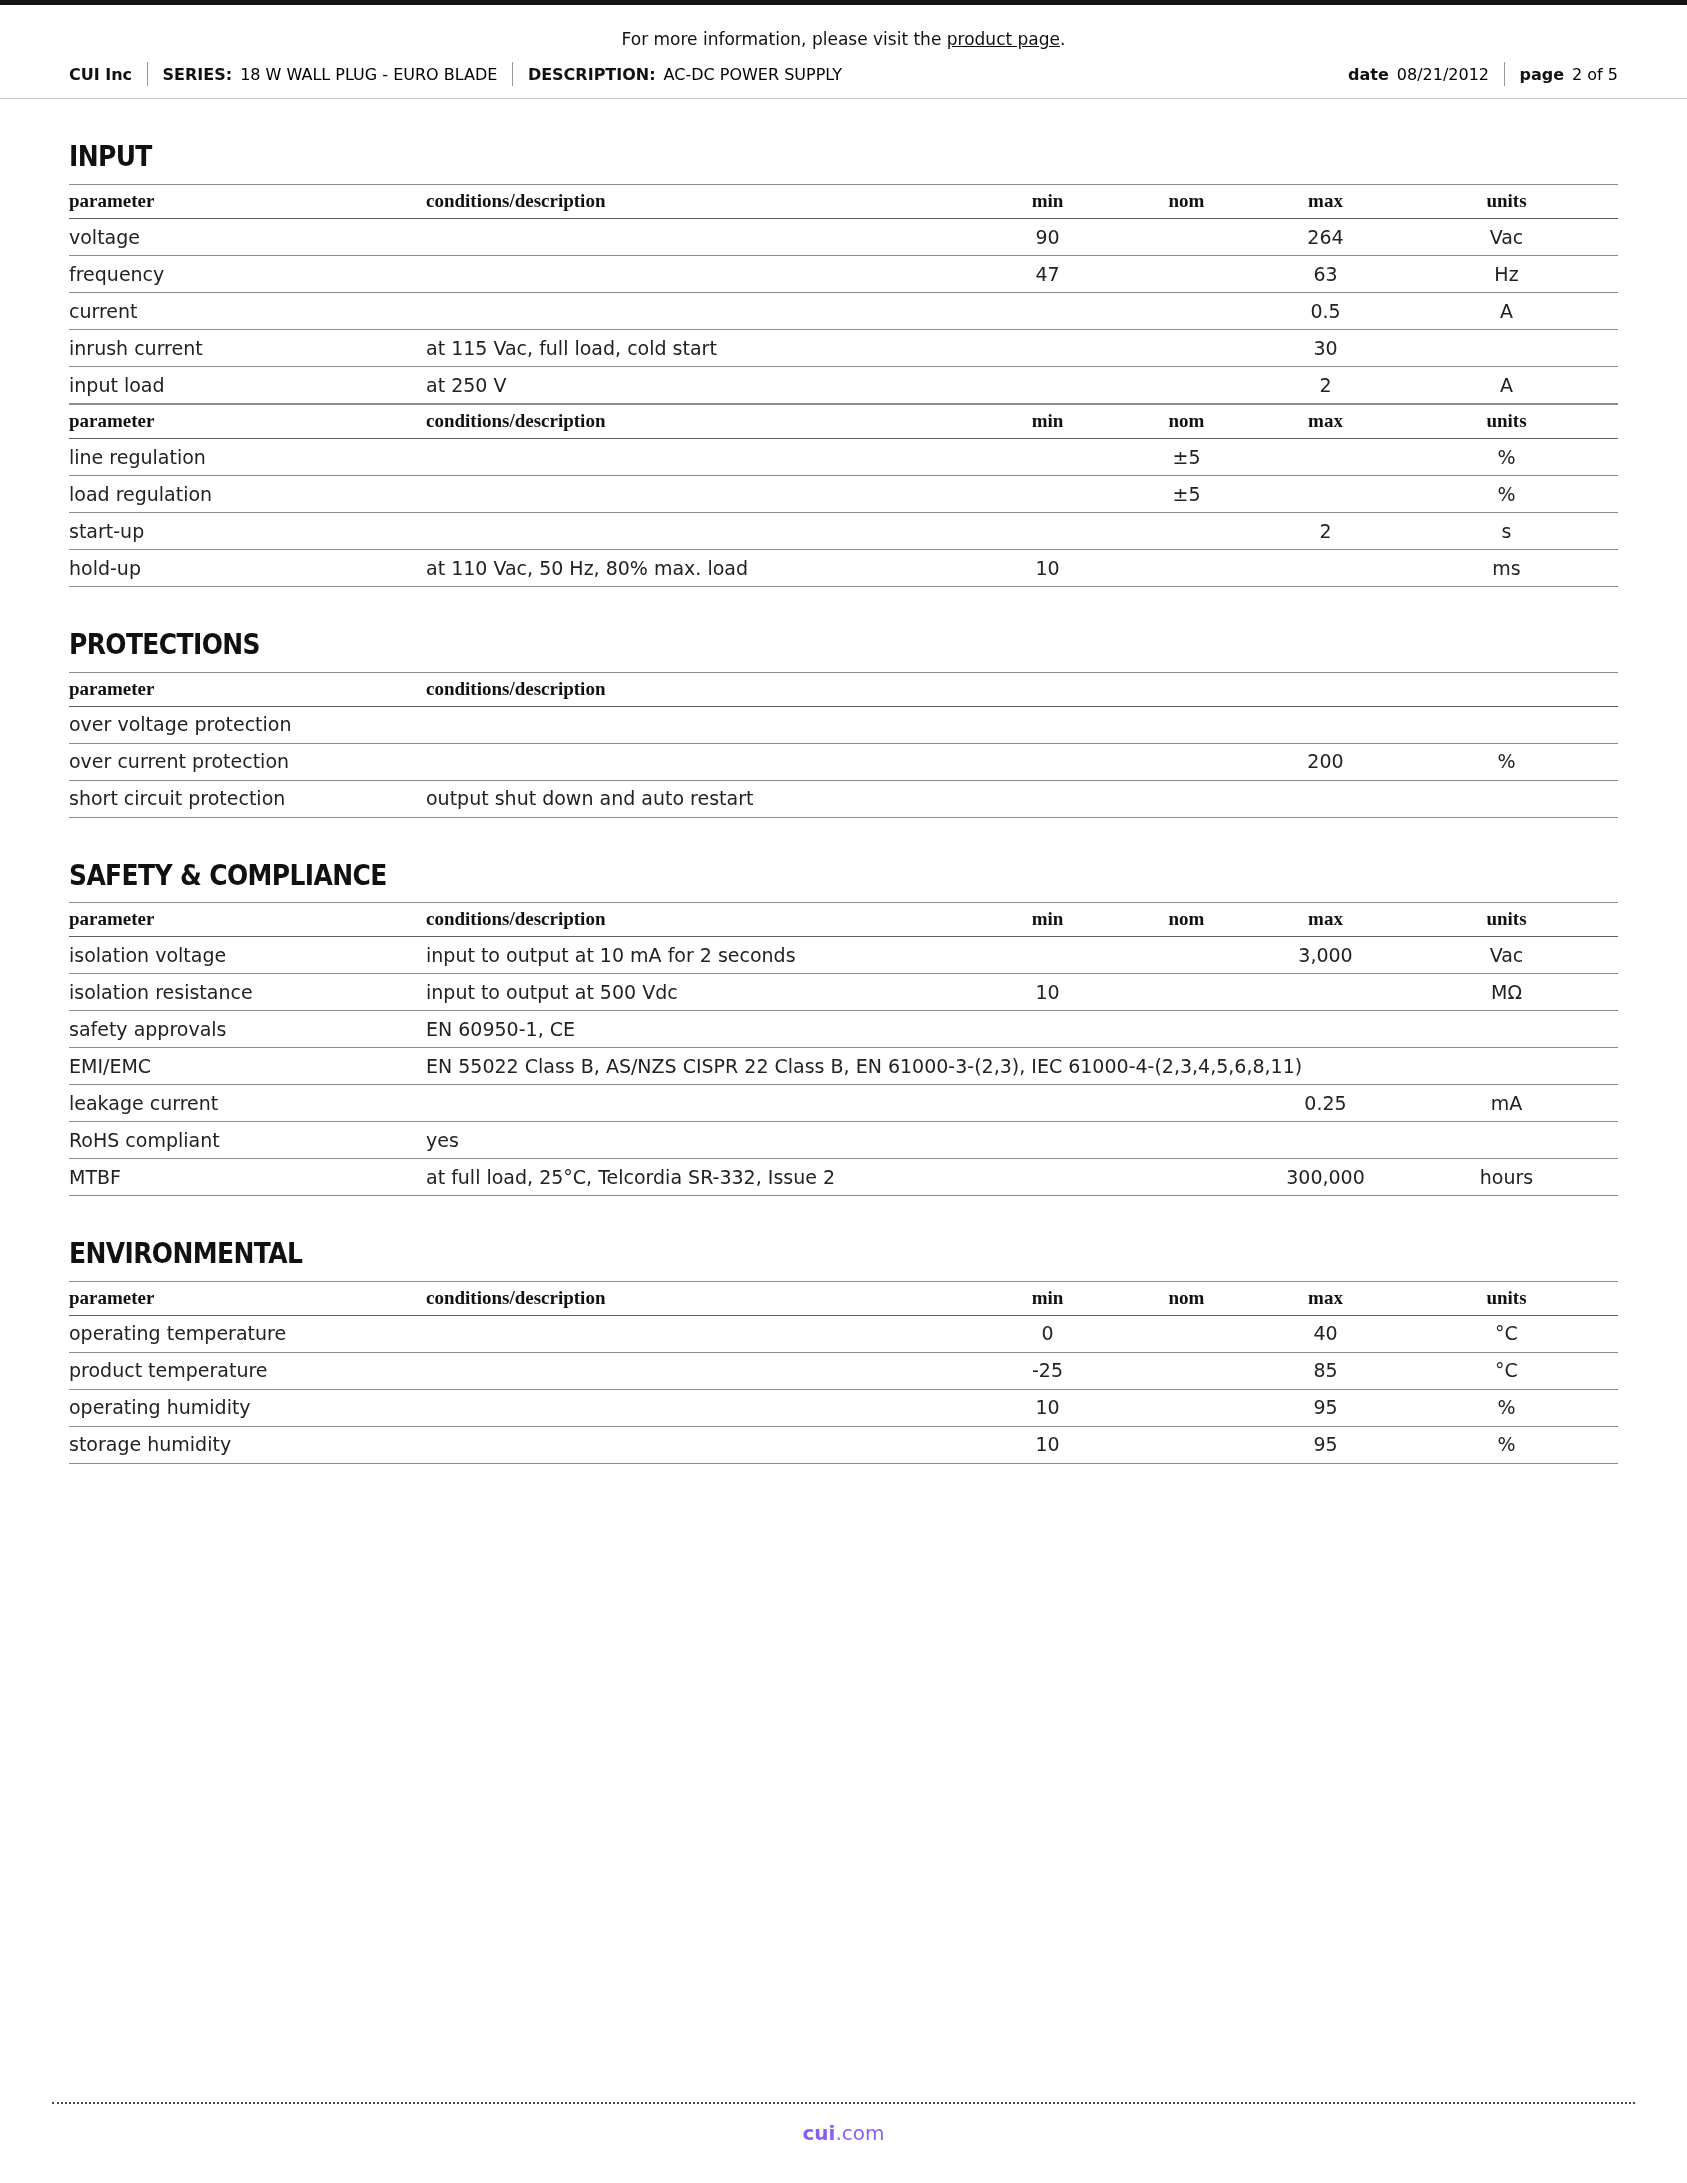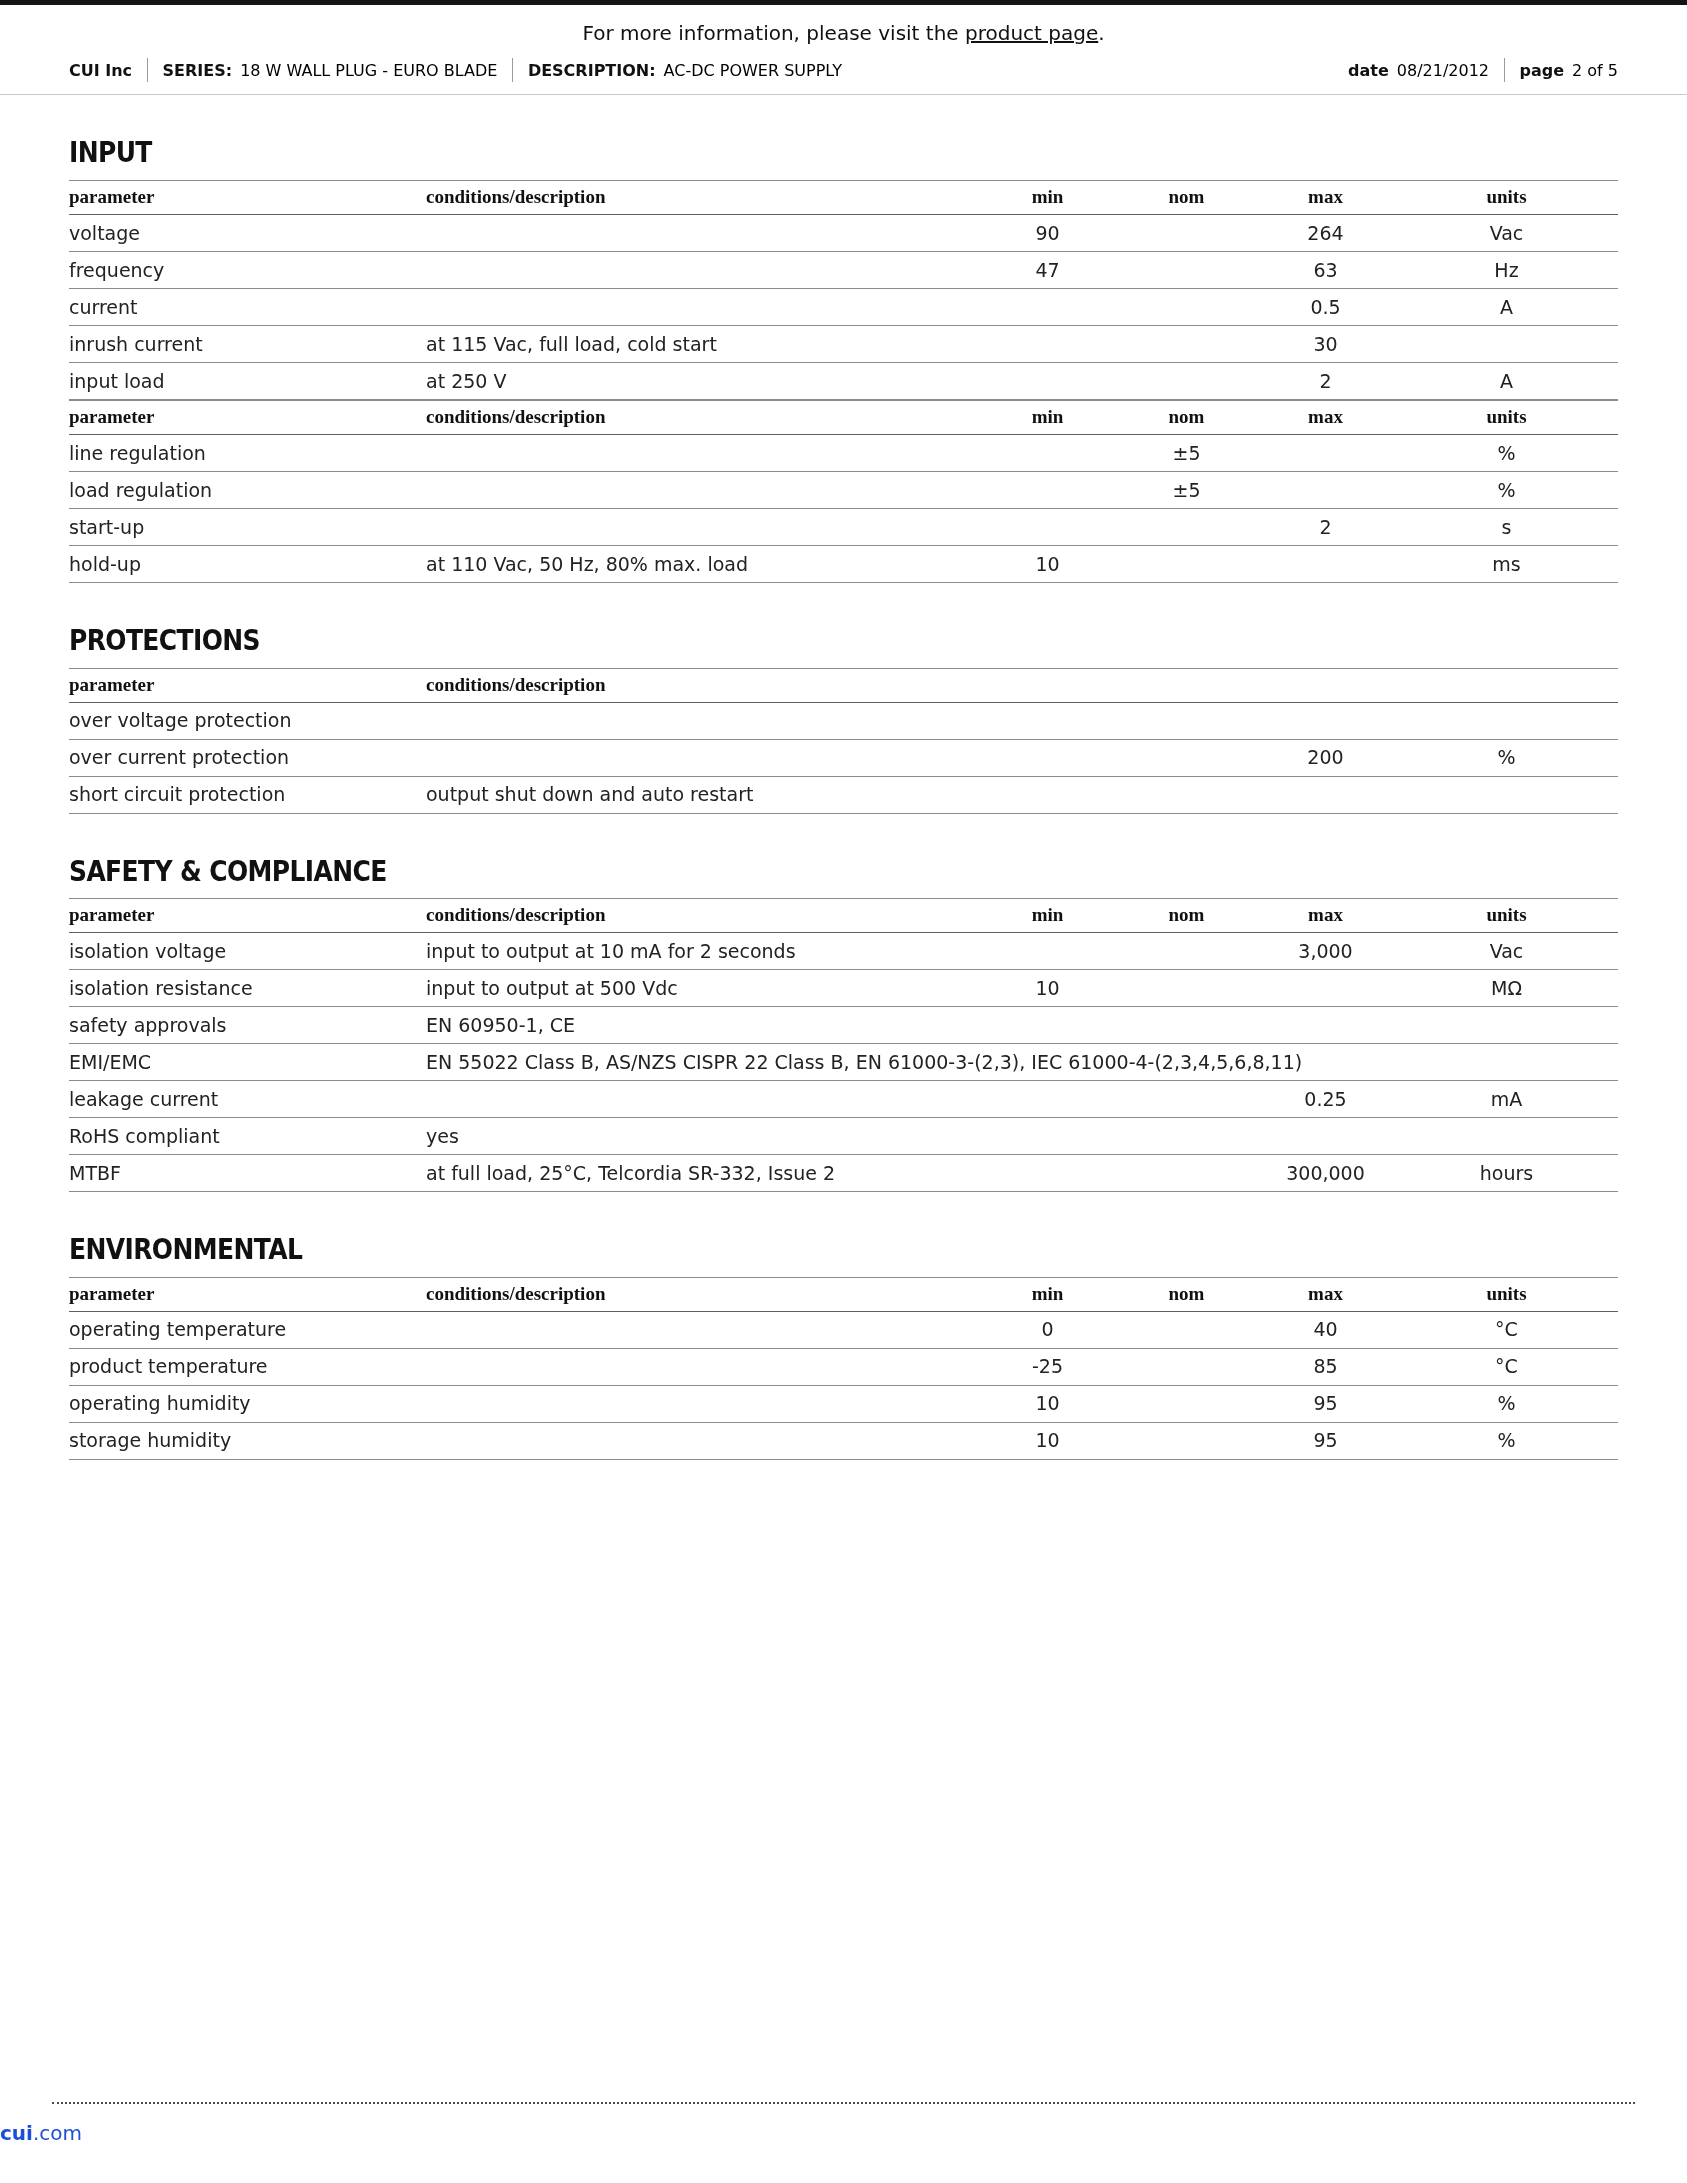--- a/index.html
+++ b/index.html
@@ -14,22 +14,22 @@
     position: relative;
     background: #ffffff;
     overflow: hidden;
   }
   .topbar {
     height: 5.3px;
     background: #141414;
   }
   .top-note {
     text-align: center;
-    font-size: 20px;
-    padding-top: 16px;
+    font-size: 17px;
+    padding-top: 24px;
     color: #111;
   }
   .top-note a {
     color: #111;
     text-decoration: underline;
     cursor: pointer;
   }
   .doc-header {
     display: flex;
     justify-content: space-between;
@@ -93,23 +93,24 @@
     position: absolute;
     left: 0;
     right: 0;
     bottom: 38px;
   }
   .dotted-rule {
     margin: 0 52px;
     border-top: 2.6px dotted #4a4a4a;
   }
   .footer-text {
+    text-align: center;
     margin-top: 17px;
     font-size: 20px;
-    color: #1d4ed8;
+    color: #8b5cf6;
   }
   .footer-text .brand { font-weight: bold; }
 </style>
 </head>
 <body>
 
 <div class="page">
 
   <div class="topbar"></div>
 

